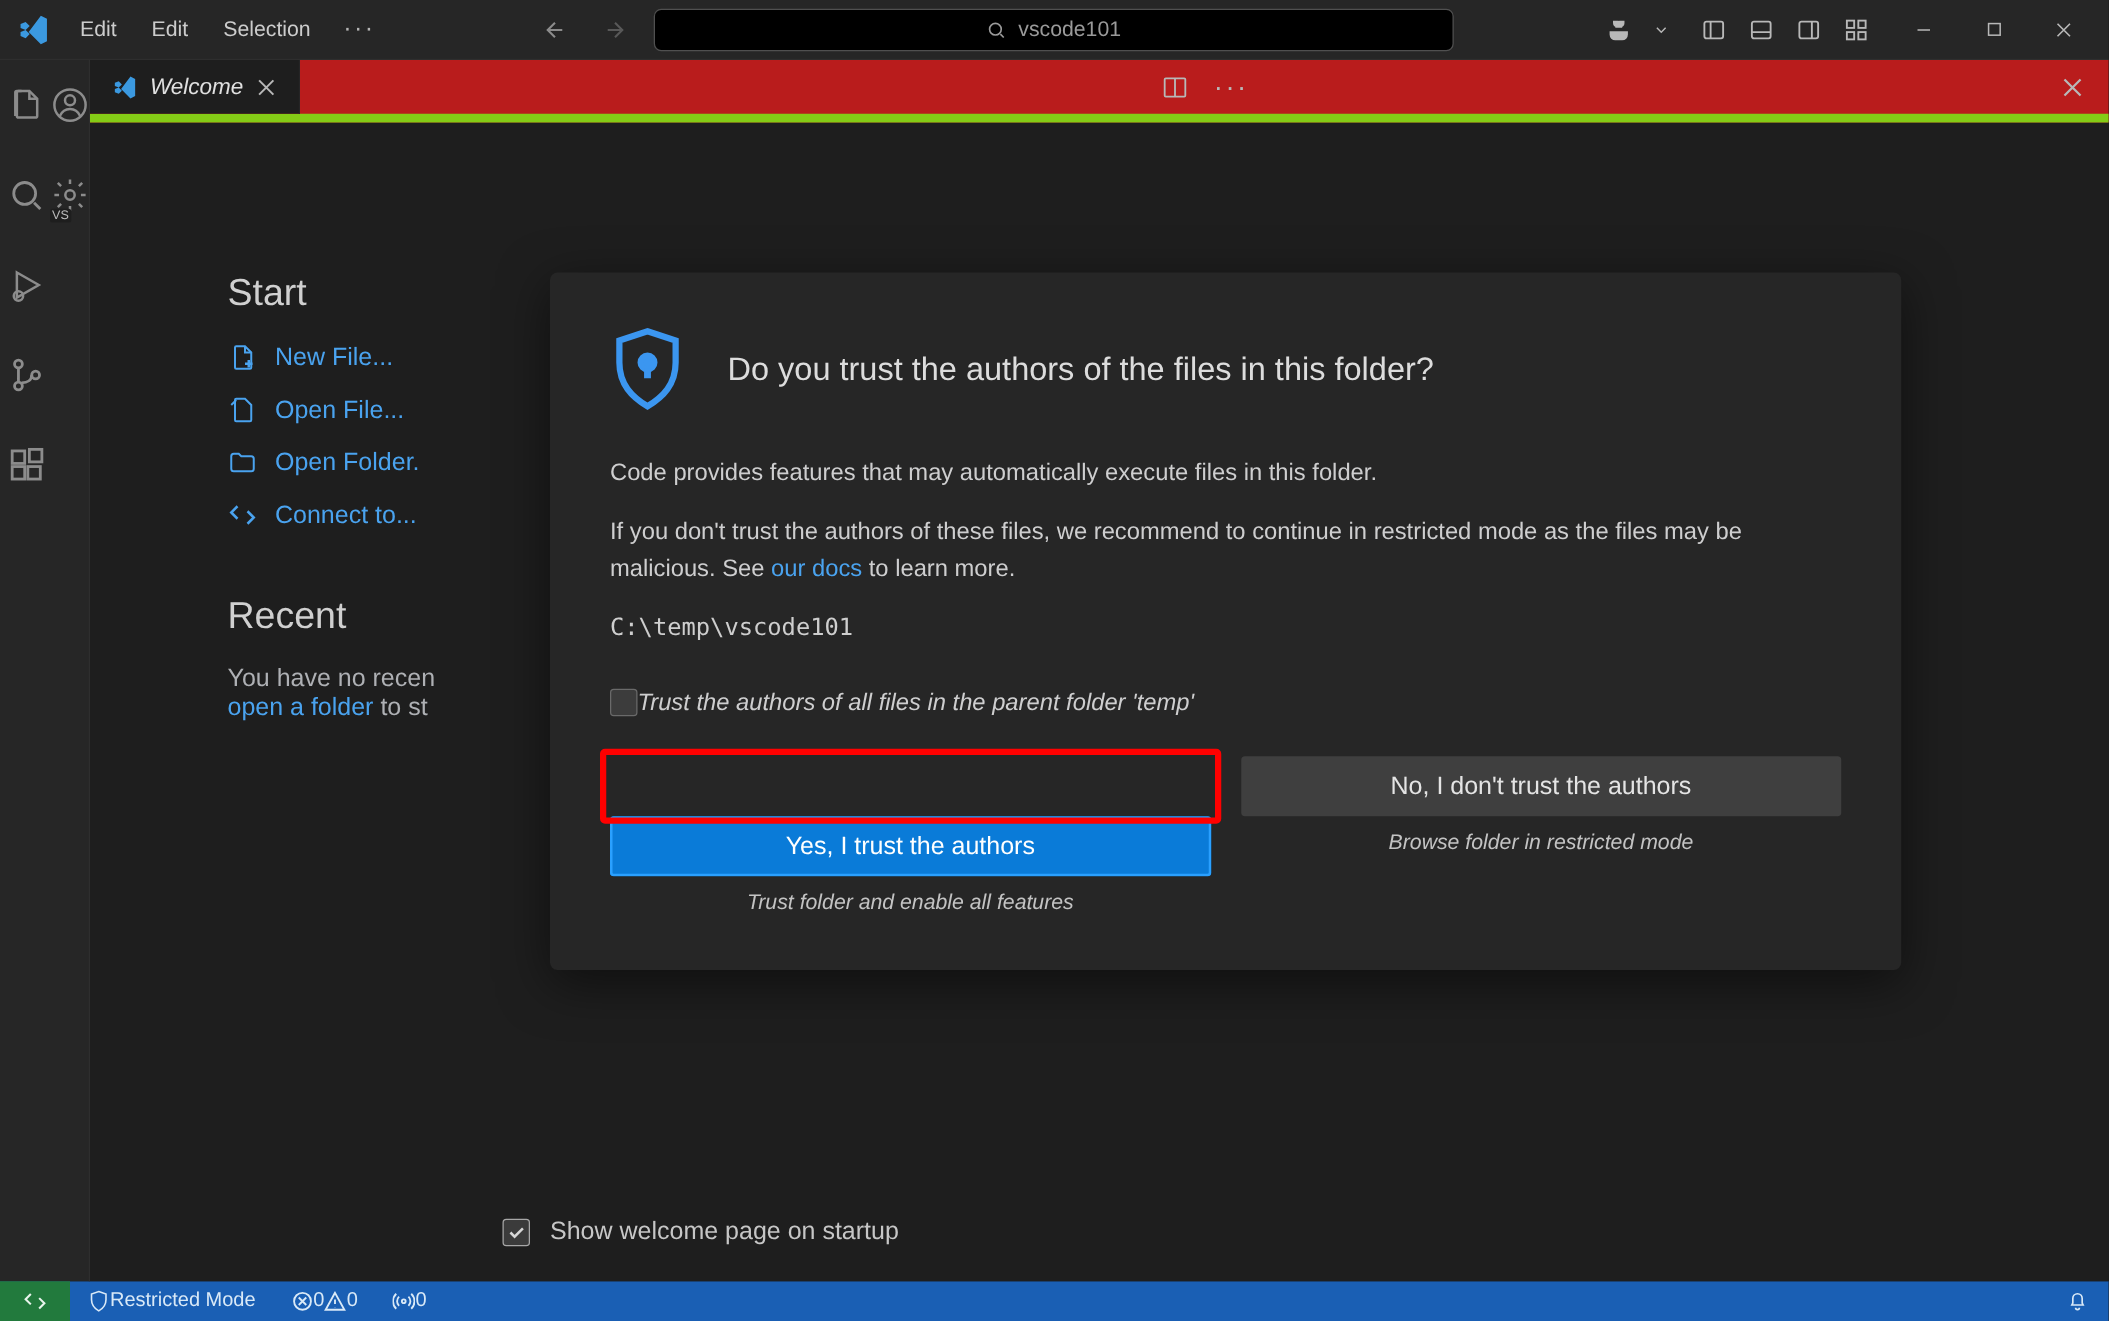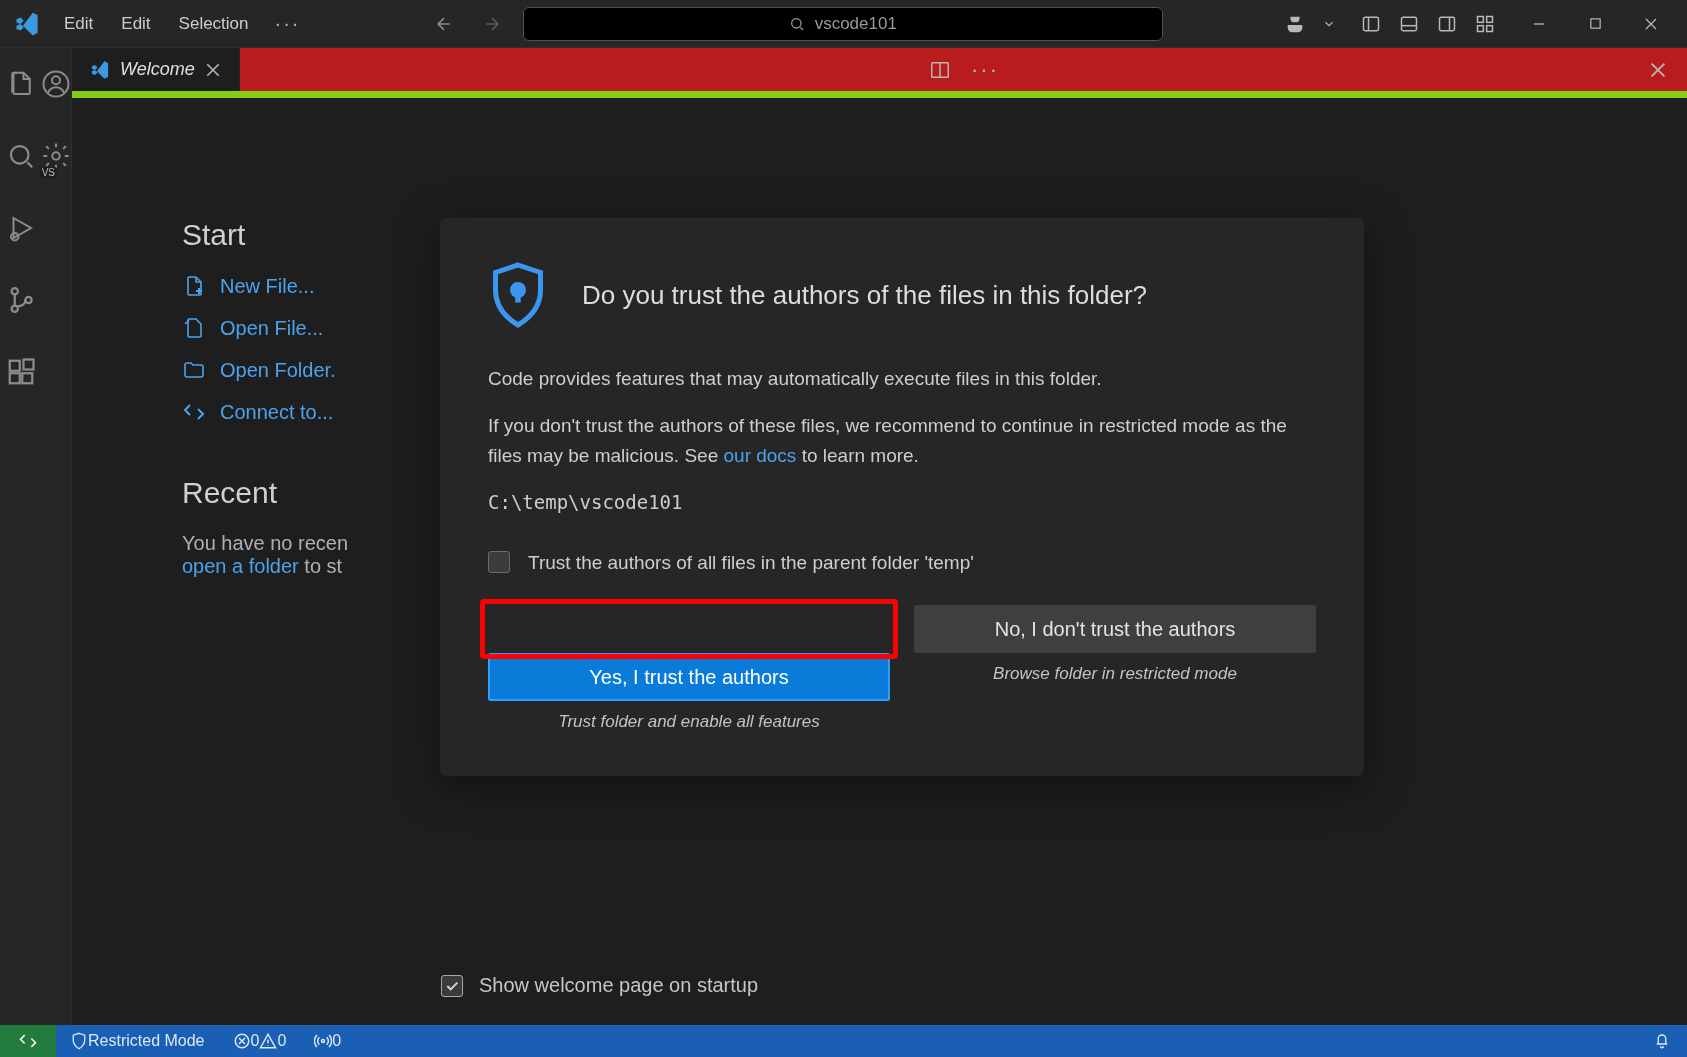--- a/index.html
+++ b/index.html
@@ -117,51 +117,51 @@
   .start-links { display:flex; flex-direction:column; gap:18px; margin-bottom:52px;}
   .start-link {
     display:flex; gap:14px; align-items:center;
     color:#4aa3ef; font-size:20px;
   }
   .start-link svg { flex-shrink:0; }
   .recent-text { color:#aeb0b4; font-size:20px; margin-top:14px; }
   .recent-text .inline-link{ color:#4aa3ef; }
   .welcome-footer {
     position:absolute;
-    left:369px;
+    left:330px;
     bottom:28px;
     display:flex;
     gap:16px;
     align-items:center;
     color:#c6c6c6;
     font-size:20px;
   }
   .chk-box {
     width:22px;height:22px;border:1.5px solid #a7a7a7;border-radius:3px;
     display:flex;align-items:center;justify-content:center;background:#3b3b3b;
   }
   .dialog {
     position:absolute;
     left:368px; top:170px;
-    width:924px;
+    width:1081px;
     background:#262626;
     border-radius:6px;
     box-shadow:0 10px 40px rgba(0,0,0,0.5);
     padding:42px 48px 40px 48px;
     color:#cececf;
     font-size:19px;
     line-height:1.55;
     z-index:50;
   }
   .dialog-header { display:flex; gap:34px; align-items:center; margin-bottom:34px;}
   .dialog-title { color:#dcdcdc; font-size:26px; font-weight:400;}
   .dialog p { margin-bottom:18px; }
   .dialog a { color:#4aa3ef; text-decoration:none; cursor:pointer; }
   .dialog code { font-family: Consolas, monospace; font-size:19px; white-space:pre; color:#cecece; display:block; margin:12px 0 30px 0;}
-  .dialog .parent-check { display:flex; gap:18px; align-items:center; margin-bottom:28px; }
+  .dialog .parent-check { display:flex; align-items:center; margin-bottom:28px;font-style:italic; }
   .dialog .parent-check .chk-box { background:#3c3c3c; border-color:#6a6a6a;}
   .btn-row { display:flex; gap:24px; }
   .btn-col { flex:1; display:flex; flex-direction:column; gap:8px; align-items:center;}
   .btn {
     width:100%;
     height:48px;
     display:flex; align-items:center; justify-content:center;
     font-size:20px;
     border-radius:3px;
     cursor:pointer;

